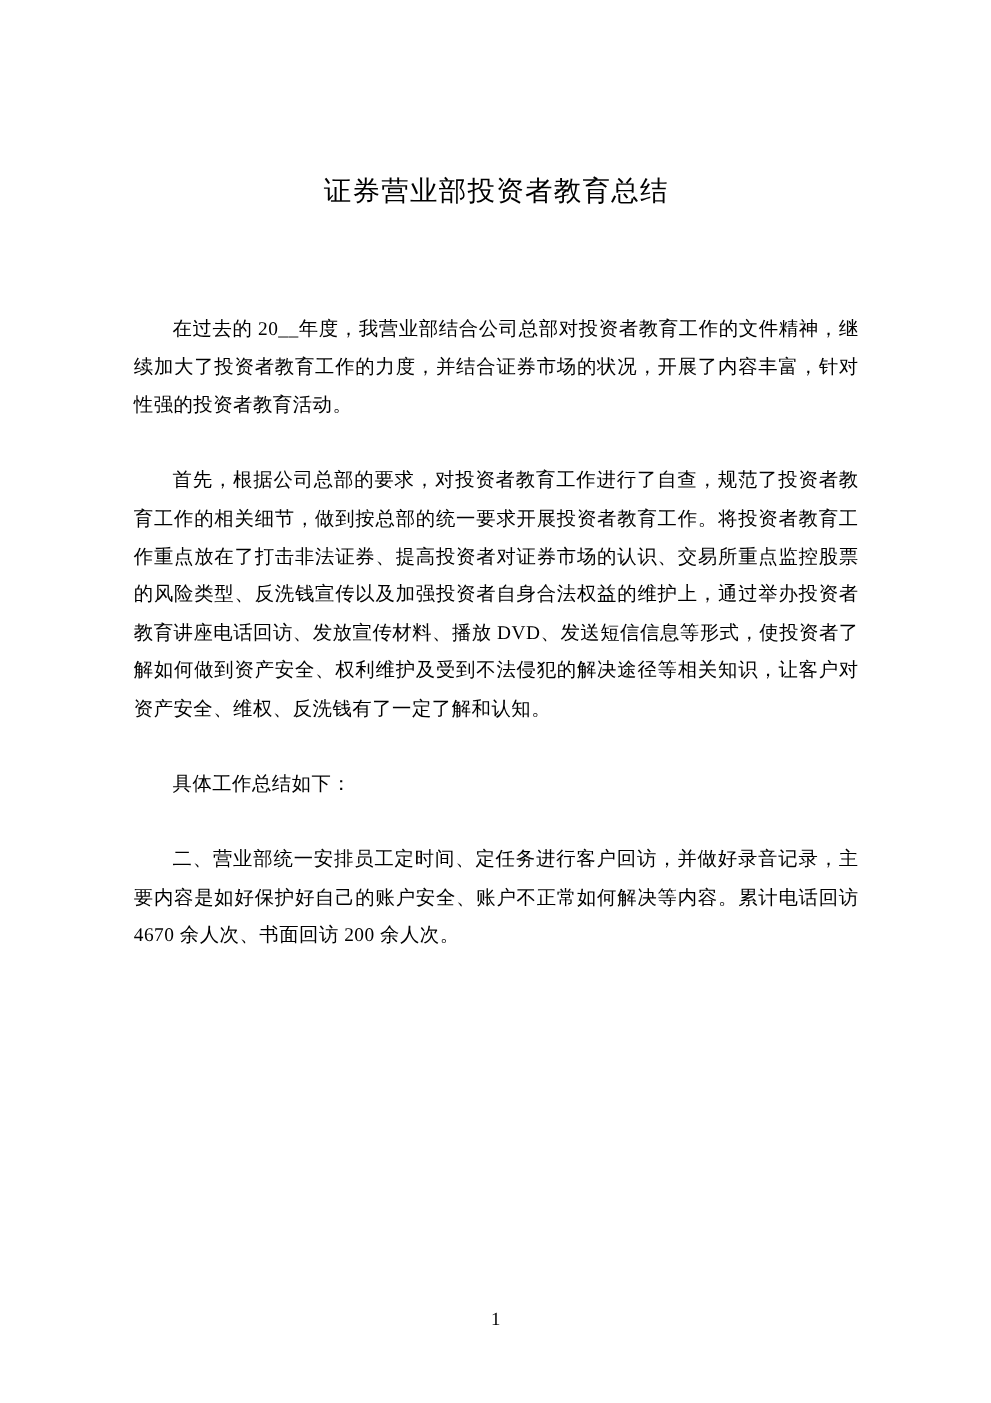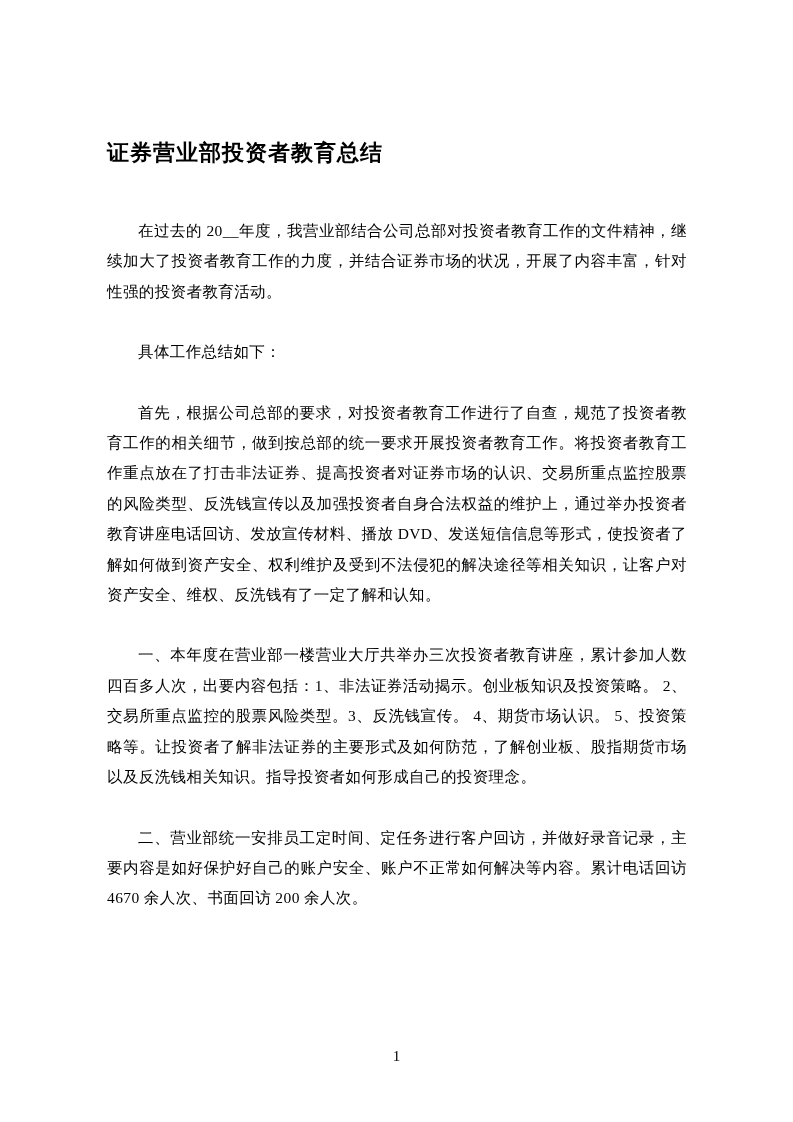--- a/index.html
+++ b/index.html
@@ -18,53 +18,53 @@
     color: #000000;
   }
   .content {
     position: absolute;
     top: 0;
     left: 107px;
     right: 106px;
   }
   .doc-title {
     margin: 138px 0 0 0;
+    text-align: center;
     font-size: 22px;
-    font-weight: bold;
+    font-weight: normal;
     letter-spacing: 1px;
     line-height: 30px;
   }
   .para {
     margin: 30px 0 0 0;
     font-size: 15.5px;
     line-height: 30.4px;
     text-align: justify;
     text-indent: 2em;
     letter-spacing: 0.4px;
     word-break: break-all;
   }
   .para.first {
-    margin-top: 48px;
+    margin-top: 81px;
   }
   .page-number {
     position: absolute;
     left: 0;
     width: 100%;
     top: 1046px;
     text-align: center;
     font-size: 15px;
     line-height: 20px;
   }
 </style>
 </head>
 <body>
 
 <div class="page">
   <div class="content">
     <h1 class="doc-title">证券营业部投资者教育总结</h1>
     <p class="para first">在过去的 20__年度，我营业部结合公司总部对投资者教育工作的文件精神，继续加大了投资者教育工作的力度，并结合证券市场的状况，开展了内容丰富，针对性强的投资者教育活动。</p>
+    <p class="para">首先，根据公司总部的要求，对投资者教育工作进行了自查，规范了投资者教育工作的相关细节，做到按总部的统一要求开展投资者教育工作。将投资者教育工作重点放在了打击非法证券、提高投资者对证券市场的认识、交易所重点监控股票的风险类型、反洗钱宣传以及加强投资者自身合法权益的维护上，通过举办投资者教育讲座电话回访、发放宣传材料、播放 DVD、发送短信信息等形式，使投资者了解如何做到资产安全、权利维护及受到不法侵犯的解决途径等相关知识，让客户对资产安全、维权、反洗钱有了一定了解和认知。</p>
     <p class="para">具体工作总结如下：</p>
-    <p class="para">首先，根据公司总部的要求，对投资者教育工作进行了自查，规范了投资者教育工作的相关细节，做到按总部的统一要求开展投资者教育工作。将投资者教育工作重点放在了打击非法证券、提高投资者对证券市场的认识、交易所重点监控股票的风险类型、反洗钱宣传以及加强投资者自身合法权益的维护上，通过举办投资者教育讲座电话回访、发放宣传材料、播放 DVD、发送短信信息等形式，使投资者了解如何做到资产安全、权利维护及受到不法侵犯的解决途径等相关知识，让客户对资产安全、维权、反洗钱有了一定了解和认知。</p>
-    <p class="para">一、本年度在营业部一楼营业大厅共举办三次投资者教育讲座，累计参加人数四百多人次，出要内容包括：1、非法证券活动揭示。创业板知识及投资策略。 2、交易所重点监控的股票风险类型。3、反洗钱宣传。 4、期货市场认识。 5、投资策略等。让投资者了解非法证券的主要形式及如何防范，了解创业板、股指期货市场以及反洗钱相关知识。指导投资者如何形成自己的投资理念。</p>
     <p class="para">二、营业部统一安排员工定时间、定任务进行客户回访，并做好录音记录，主要内容是如好保护好自己的账户安全、账户不正常如何解决等内容。累计电话回访 4670 余人次、书面回访 200 余人次。</p>
   </div>
   <div class="page-number">1</div>
 </div>
 
 </body></html>

